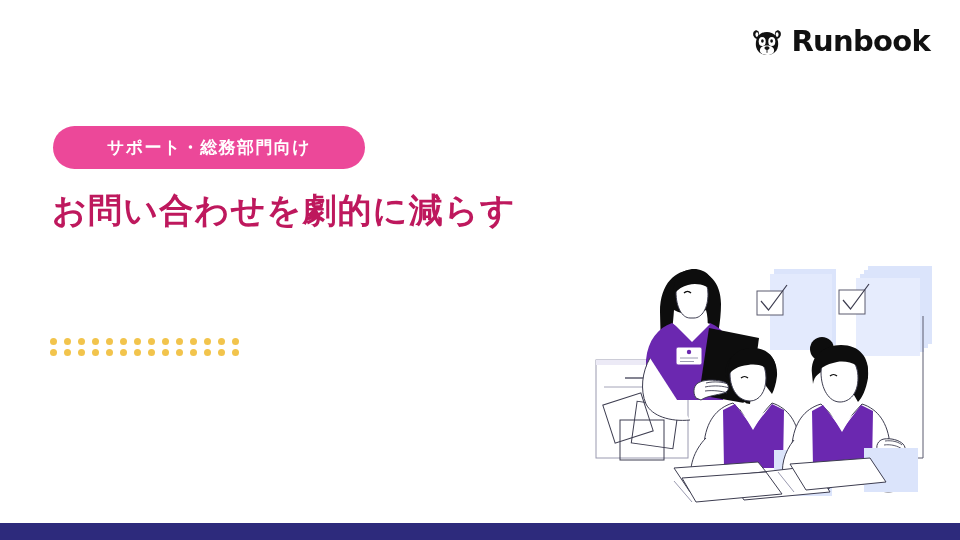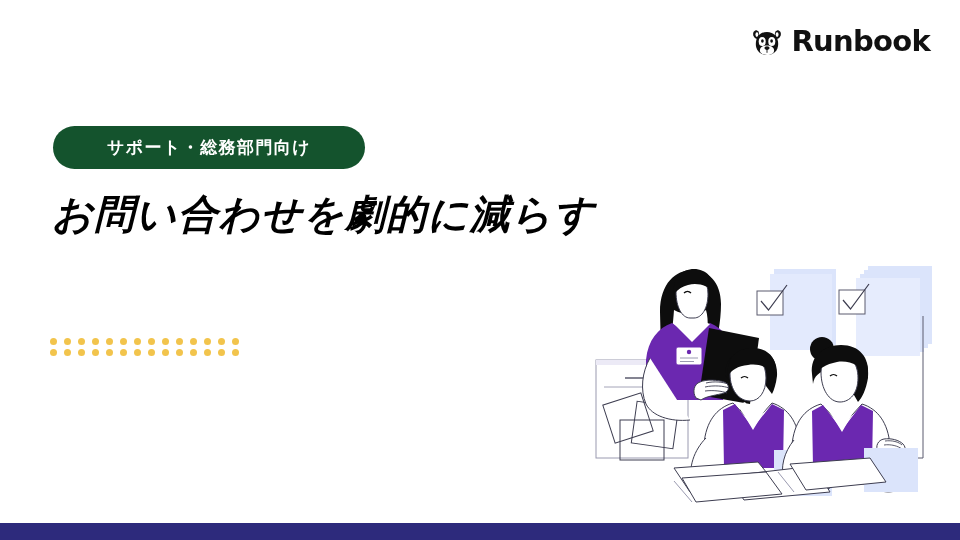--- a/index.html
+++ b/index.html
@@ -40,21 +40,21 @@
   }
 
   
   #eyebrow-badge {
     position: absolute;
     left: 53px;
     top: 126px;
     height: 43px;
     min-width: 312px;
     border-radius: 22px;
-    background: #14532d;
+    background: #ec4899;
     display: flex;
     align-items: center;
     justify-content: center;
     padding: 0 26px;
   }
   #eyebrow-badge-label {
     color: #ffffff;
     font-size: 17px;
     font-weight: bold;
     letter-spacing: 1.4px;
@@ -62,27 +62,26 @@
   }
 
   
   #headline {
     position: absolute;
     left: 52px;
     top: 186px;
     width: 640px;
   }
   .headline-line {
-    color: #000000;
-    font-size: 40px;
+    color: #be185d;
+    font-size: 34px;
     font-weight: bold;
     line-height: 1.42;
     letter-spacing: 1.2px;
     white-space: nowrap;
-    font-style: italic;
   }
 
   
   #dot-pattern {
     position: absolute;
     left: 50px;
     top: 338px;
     display: grid;
     grid-template-columns: repeat(14, 14px);
     grid-auto-rows: 11px;

